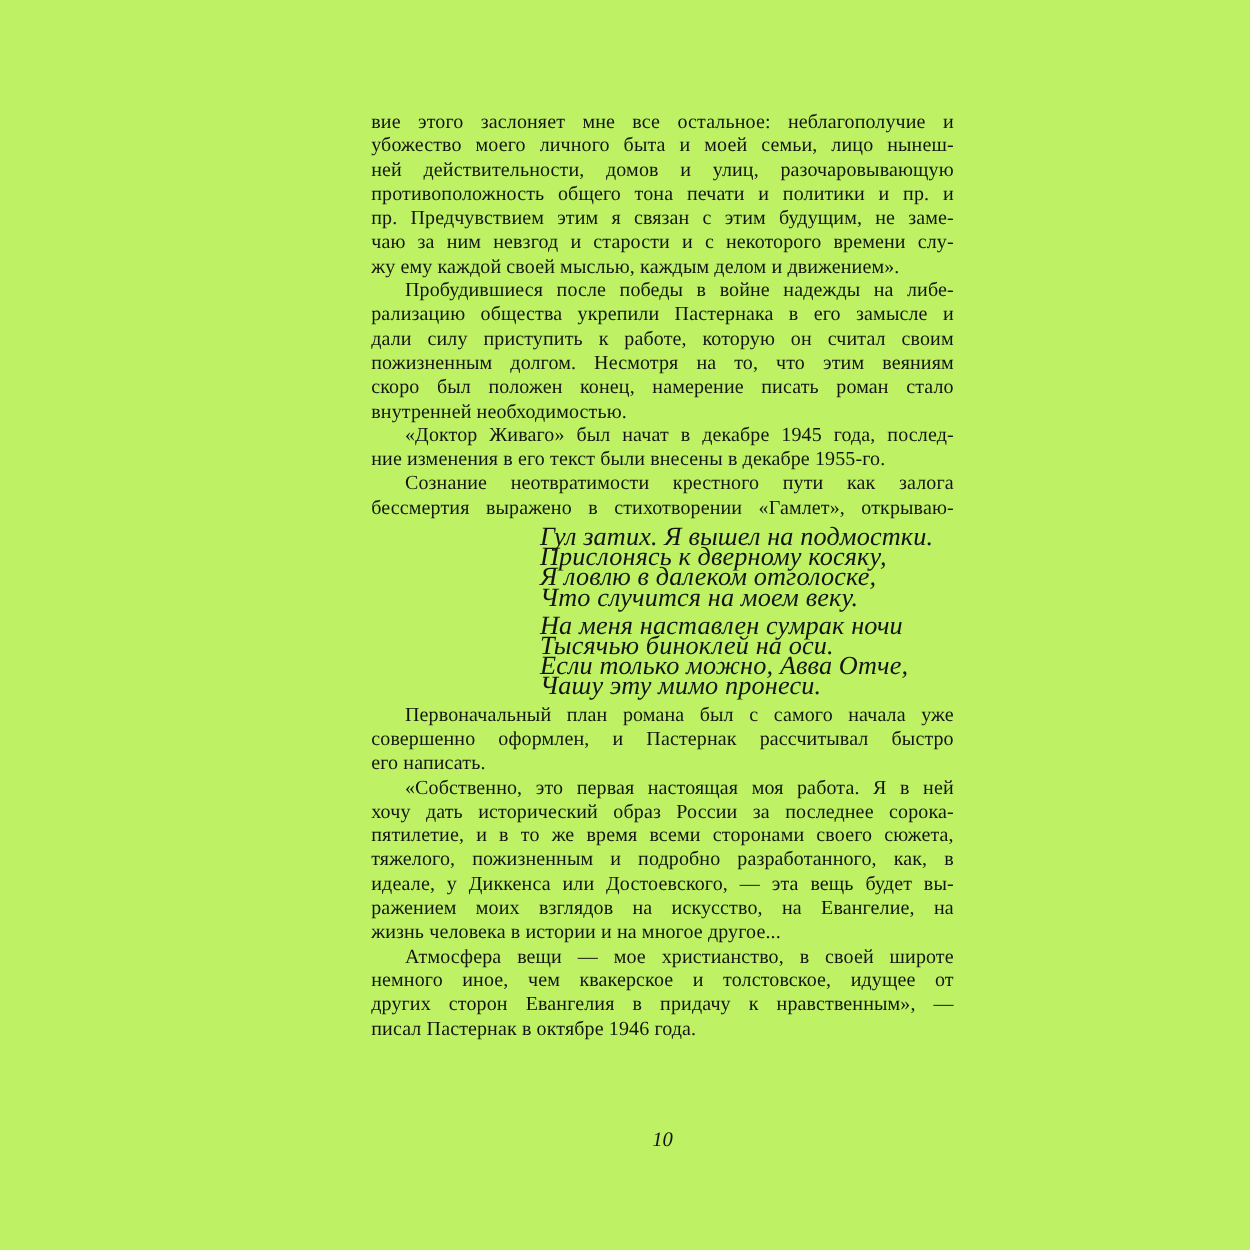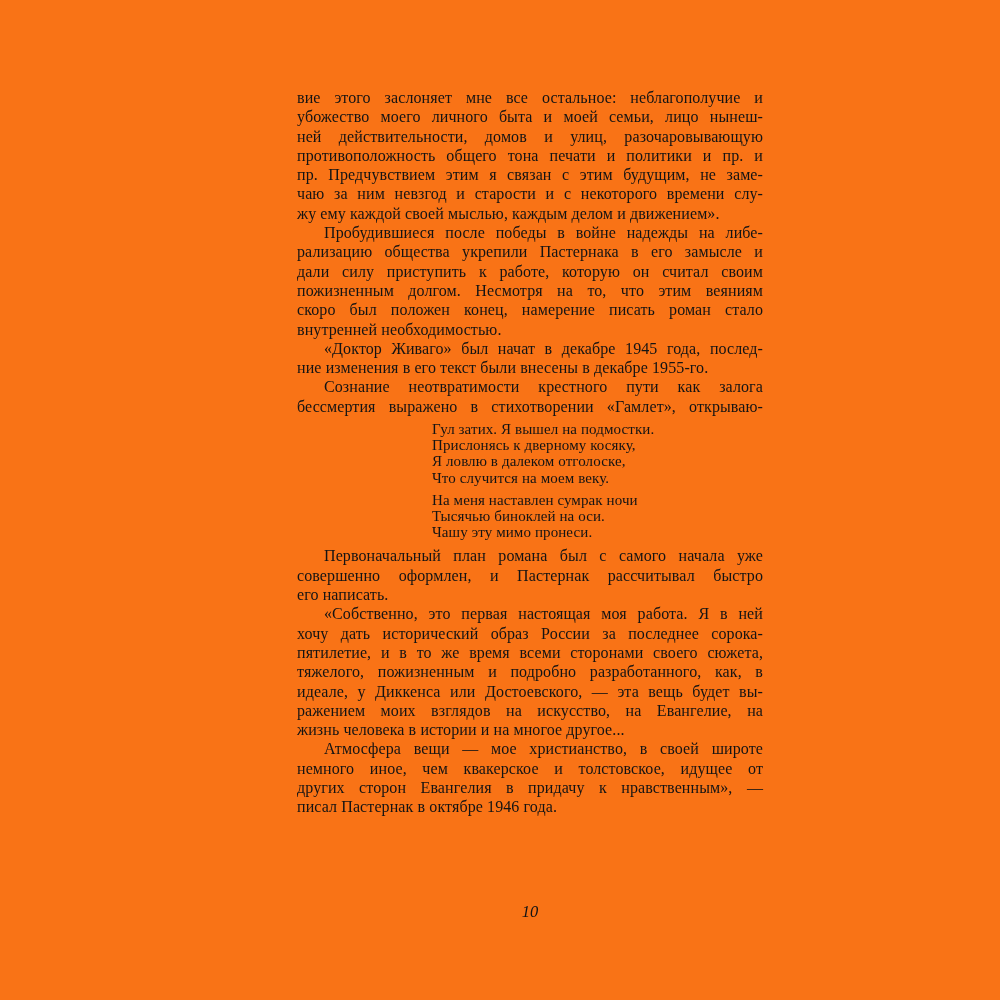--- a/index.html
+++ b/index.html
@@ -4,21 +4,21 @@
 <style>
   html, body {
     margin: 0;
     padding: 0;
     background: #ffffff;
   }
   .scan-page {
     position: relative;
     width: 1000px;
     height: 1000px;
-    background: #f97316;
+    background: #bef264;
     overflow: hidden;
     font-family: "Liberation Serif", "DejaVu Serif", serif;
     color: #141414;
   }
   .text-column {
     position: absolute;
     left: 297px;
     top: 88px;
     width: 466px;
     font-size: 16px;
@@ -28,22 +28,23 @@
   .block.paragraph { margin: 0; }
   .line { min-height: 19.3px; }
   .line.justify {
     text-align: justify;
     text-align-last: justify;
     text-justify: inter-word;
   }
   .line.indent { text-indent: 27px; }
   .block.verse {
     margin: 5px 0 6px 135px;
-    font-size: 15px;
+    font-size: 21px;
     line-height: 16.2px;
+    font-style: italic;
   }
   .block.verse .line { min-height: 16.2px; }
   .page-number {
     position: absolute;
     left: 297px;
     top: 902px;
     width: 466px;
     text-align: center;
     font-style: italic;
     font-size: 16.5px;
@@ -81,20 +82,21 @@
       </div>
       <div class="block verse">
         <div class="line">Гул затих. Я вышел на подмостки.</div>
         <div class="line">Прислонясь к дверному косяку,</div>
         <div class="line">Я ловлю в далеком отголоске,</div>
         <div class="line">Что случится на моем веку.</div>
       </div>
       <div class="block verse">
         <div class="line">На меня наставлен сумрак ночи</div>
         <div class="line">Тысячью биноклей на оси.</div>
+        <div class="line">Если только можно, Авва Отче,</div>
         <div class="line">Чашу эту мимо пронеси.</div>
       </div>
       <div class="block paragraph">
         <div class="line justify indent">Первоначальный план романа был с самого начала уже</div>
         <div class="line justify">совершенно оформлен, и Пастернак рассчитывал быстро</div>
         <div class="line">его написать.</div>
       </div>
       <div class="block paragraph">
         <div class="line justify indent">«Собственно, это первая настоящая моя работа. Я в ней</div>
         <div class="line justify">хочу дать исторический образ России за последнее сорока-</div>

